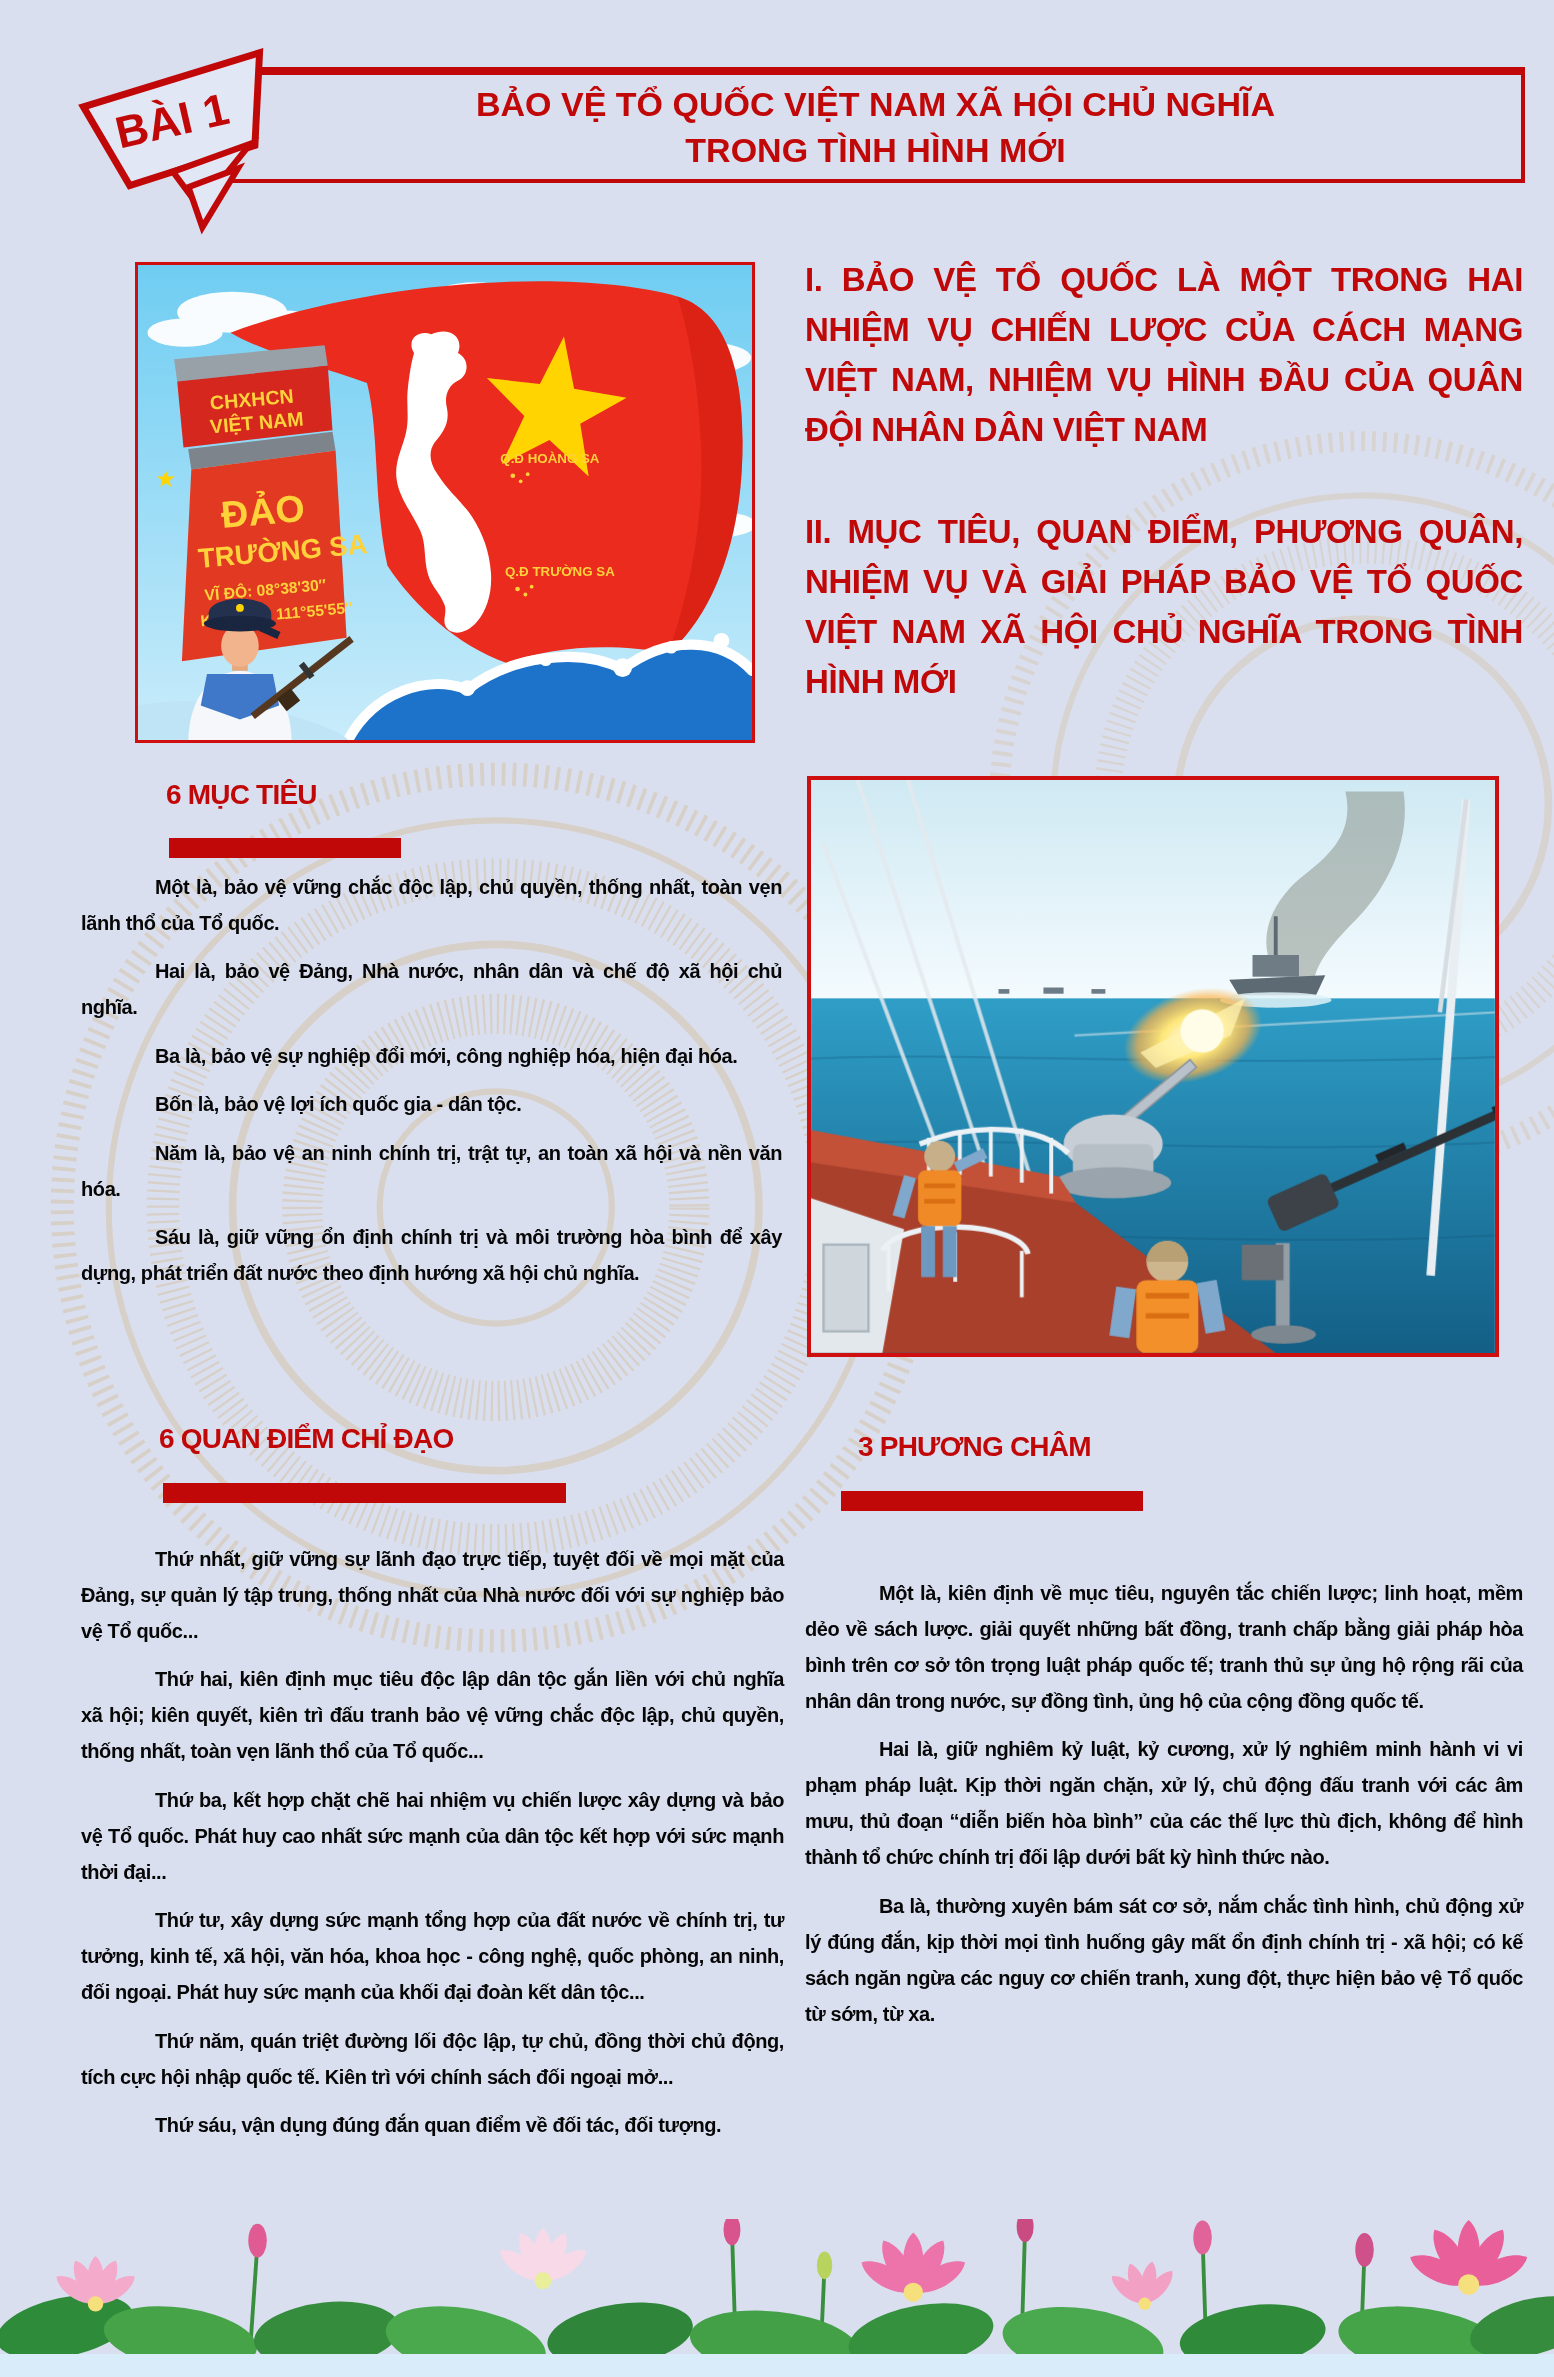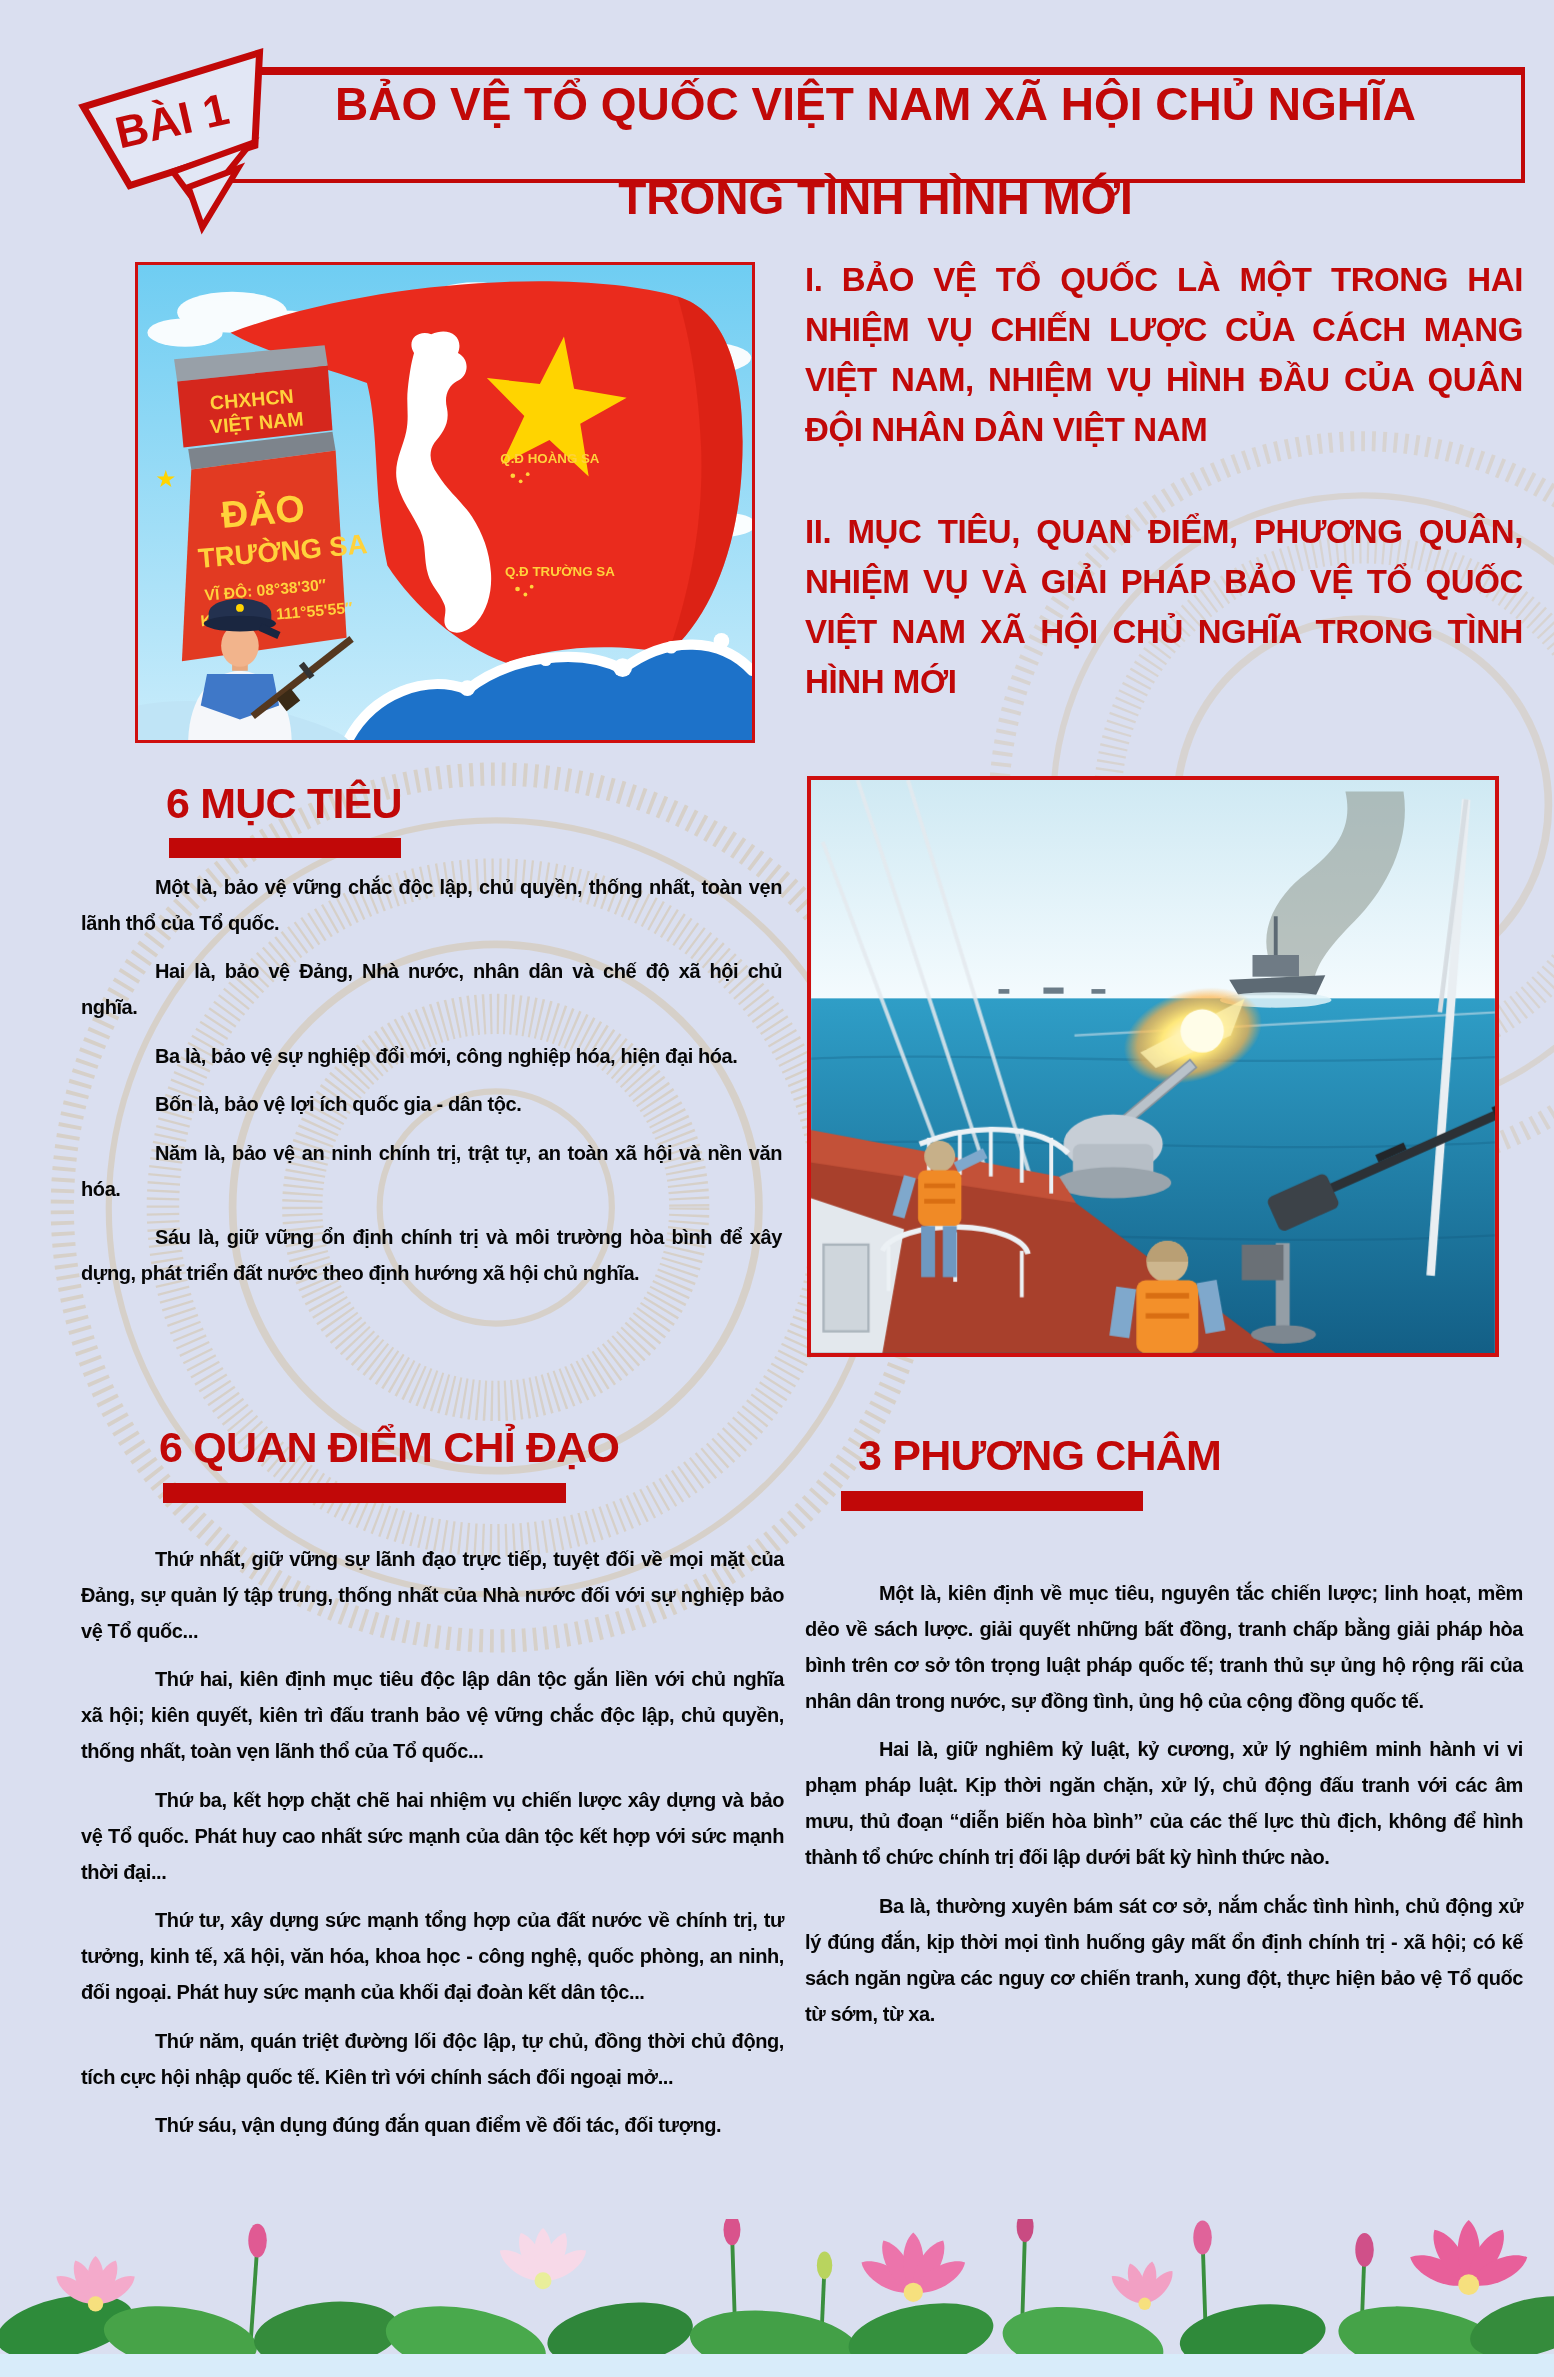--- a/index.html
+++ b/index.html
@@ -4,30 +4,30 @@
 <style>
   html,body{margin:0;padding:0;background:#dadff0;}
   .page{position:relative;width:1555px;height:2377px;background:#dadff0;overflow:hidden;
         font-family:"Liberation Sans",sans-serif;}
   .watermark{position:absolute;left:0;top:0;z-index:0;pointer-events:none;}
   .badge{position:absolute;left:74px;top:45px;width:198px;height:221px;z-index:4;}
   .badge text{font-family:"Liberation Sans",sans-serif;font-weight:bold;font-size:58px;fill:#c10808;}
   .title-box{position:absolute;left:226px;top:67px;width:1291px;height:104px;z-index:3;
              border:4.6px solid #c10808;border-top-width:8.5px;background:transparent;
              display:flex;flex-direction:column;justify-content:center;align-items:center;}
-  .title-box div{color:#c10808;font-weight:bold;font-size:46px;line-height:46px;letter-spacing:0px;white-space:nowrap;margin-top:48px;}
+  .title-box div{color:#c10808;font-weight:bold;font-size:34px;line-height:46px;letter-spacing:0px;white-space:nowrap;}
   .flag-img{position:absolute;left:135px;top:262px;width:614px;height:475px;z-index:2;
             border:3.9px solid #cf0f0f;box-sizing:content-box;background:#9fd9f5;}
   .ship-img{position:absolute;left:807px;top:776px;width:684px;height:573px;z-index:2;
             border:4.6px solid #cf0f0f;background:#bfe2ef;}
   .red-sec{position:absolute;left:805px;width:718px;z-index:3;color:#c10808;font-weight:bold;
            font-size:33px;line-height:50px;text-align:justify;letter-spacing:-0.4px;}
   .sec1{top:255px;}
   .sec2{top:507px;}
-  .h{position:absolute;z-index:3;color:#c10808;font-weight:bold;font-size:43px;white-space:nowrap;letter-spacing:-0.8px;}
+  .h{position:absolute;z-index:3;color:#c10808;font-weight:bold;font-size:28px;white-space:nowrap;letter-spacing:-0.8px;}
   .h-muctieu{left:166px;top:779px;}
   .h-quandiem{left:159px;top:1423px;}
   .h-phuongcham{left:858px;top:1431px;}
   .bar{position:absolute;z-index:3;background:#c10808;height:20px;}
   .bar-muctieu{left:169px;top:838px;width:232px;}
   .bar-quandiem{left:163px;top:1483px;width:403px;}
   .bar-phuongcham{left:841px;top:1491px;width:302px;}
   .list{position:absolute;z-index:3;}
   .list p{margin:0 0 12.4px 0;font-size:20px;line-height:36px;font-weight:bold;color:#060606;
           text-align:justify;text-indent:74px;letter-spacing:-0.4px;}

